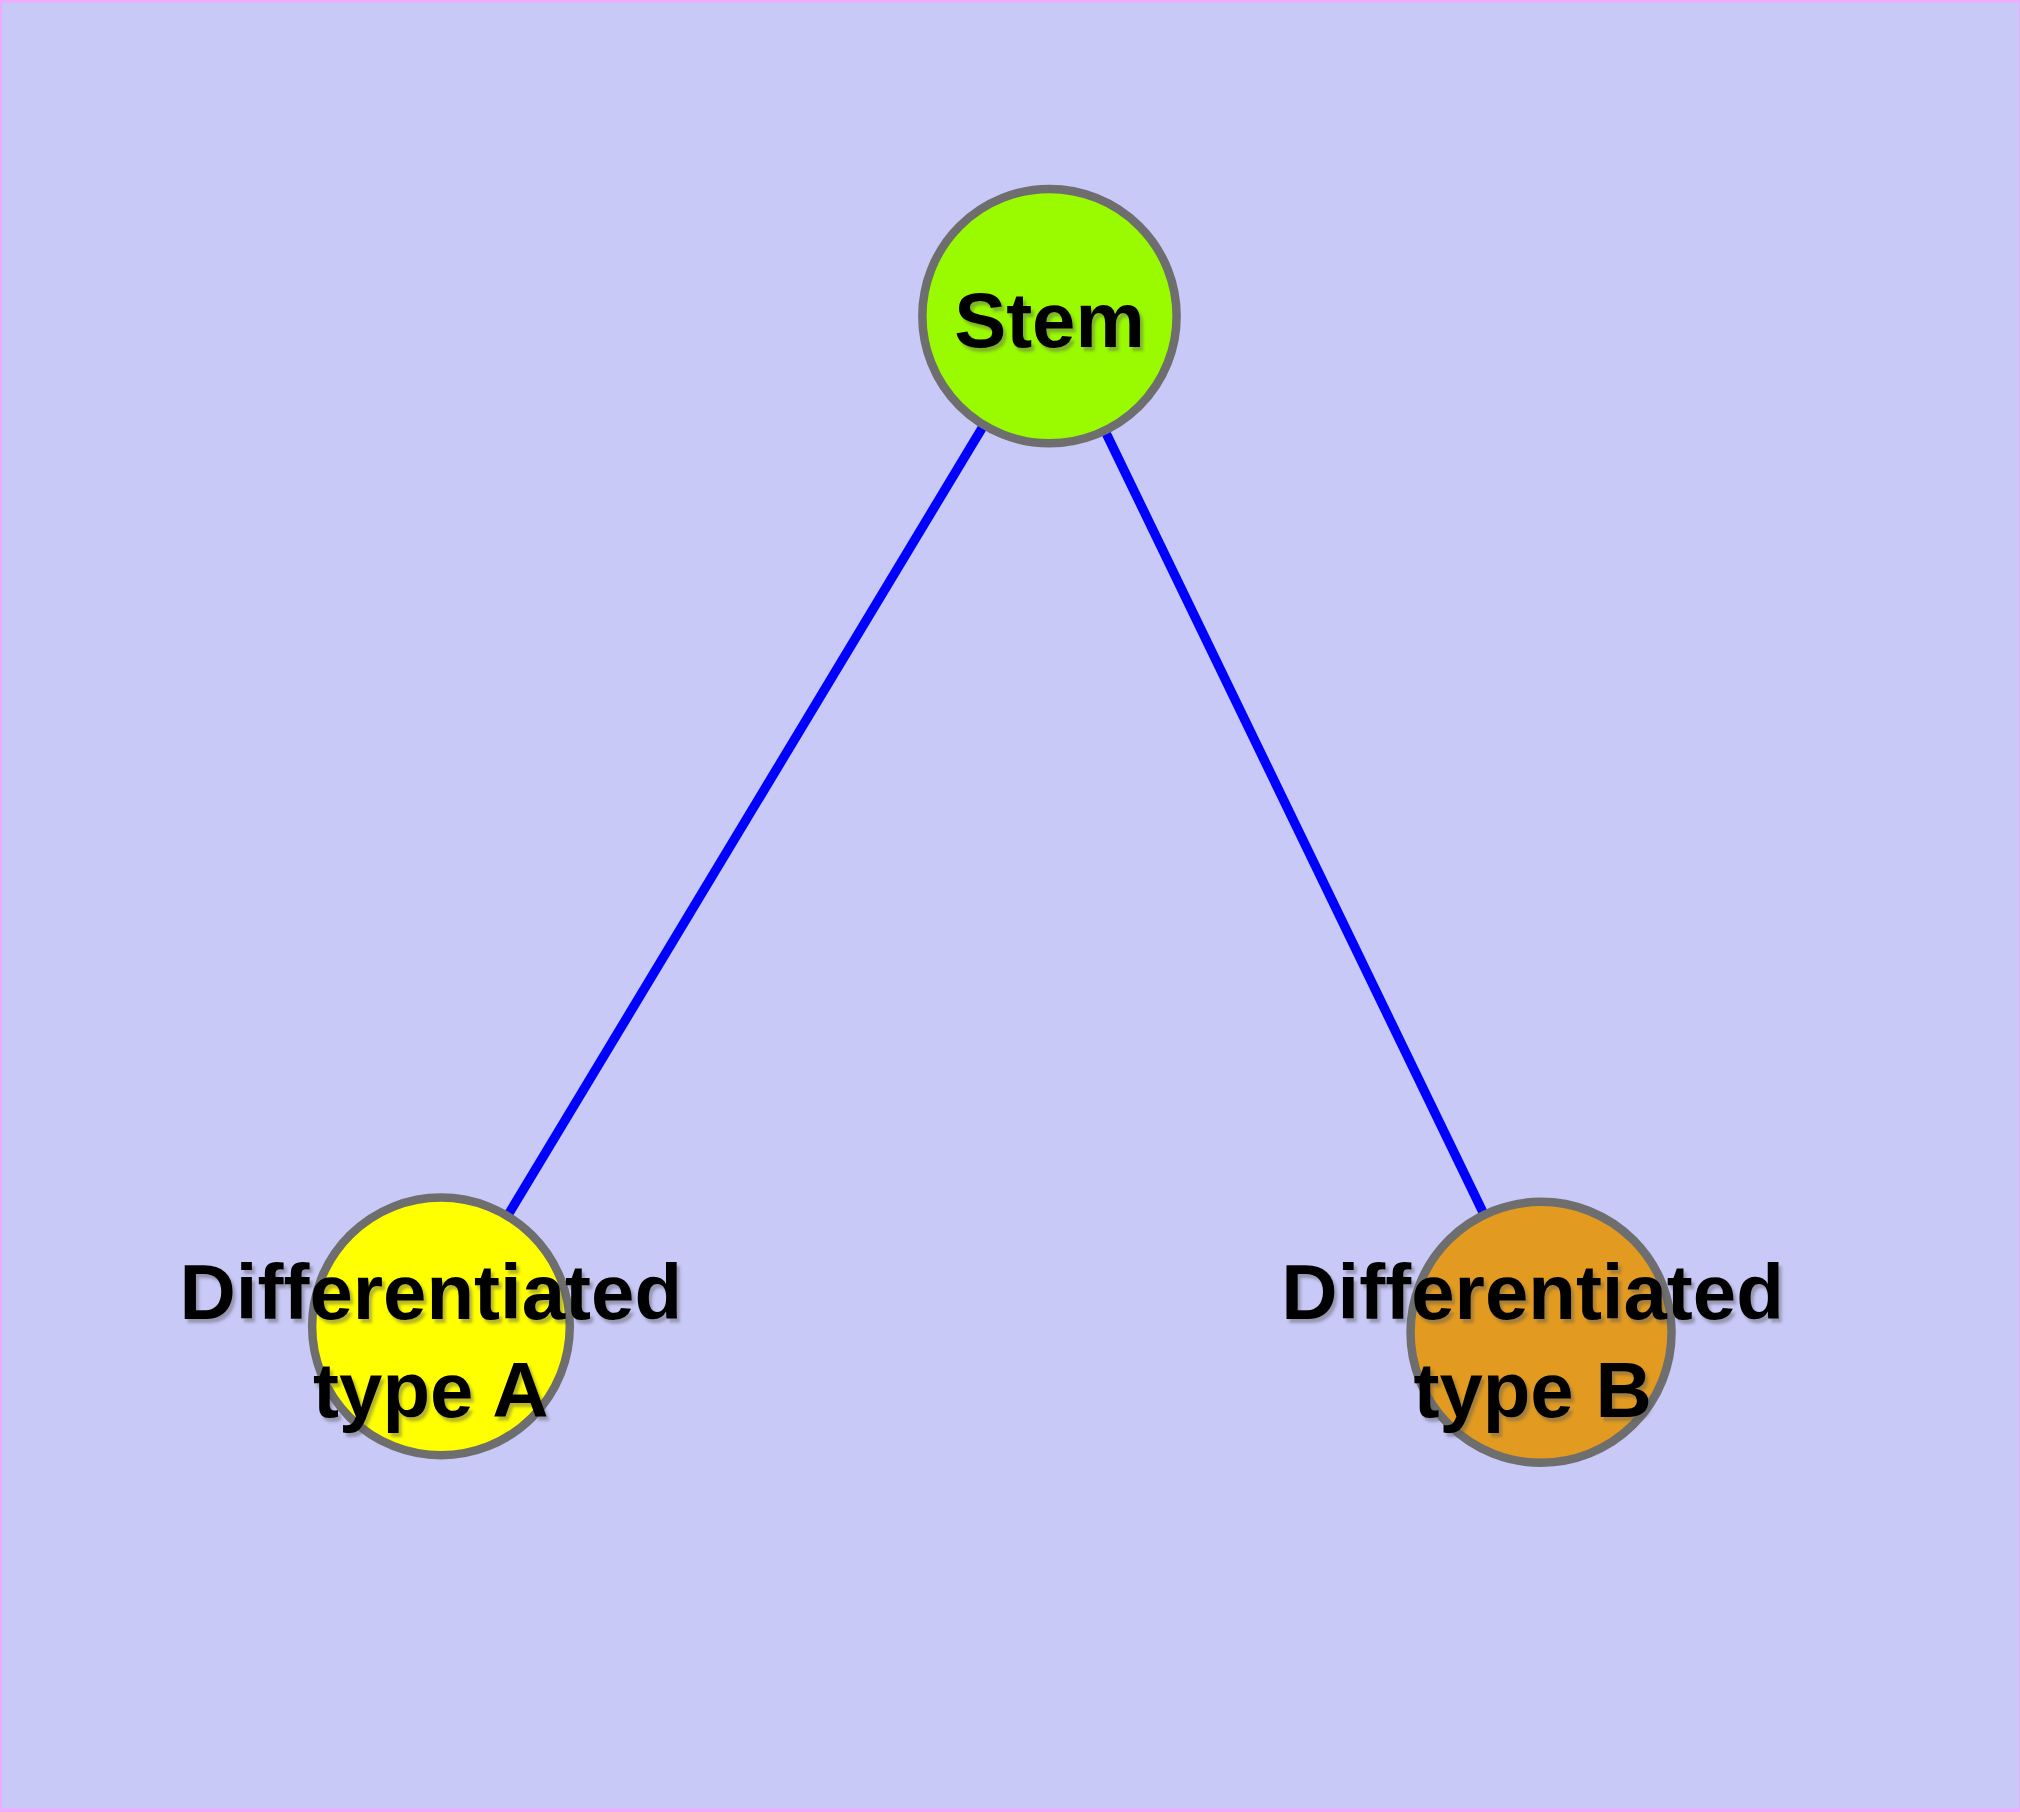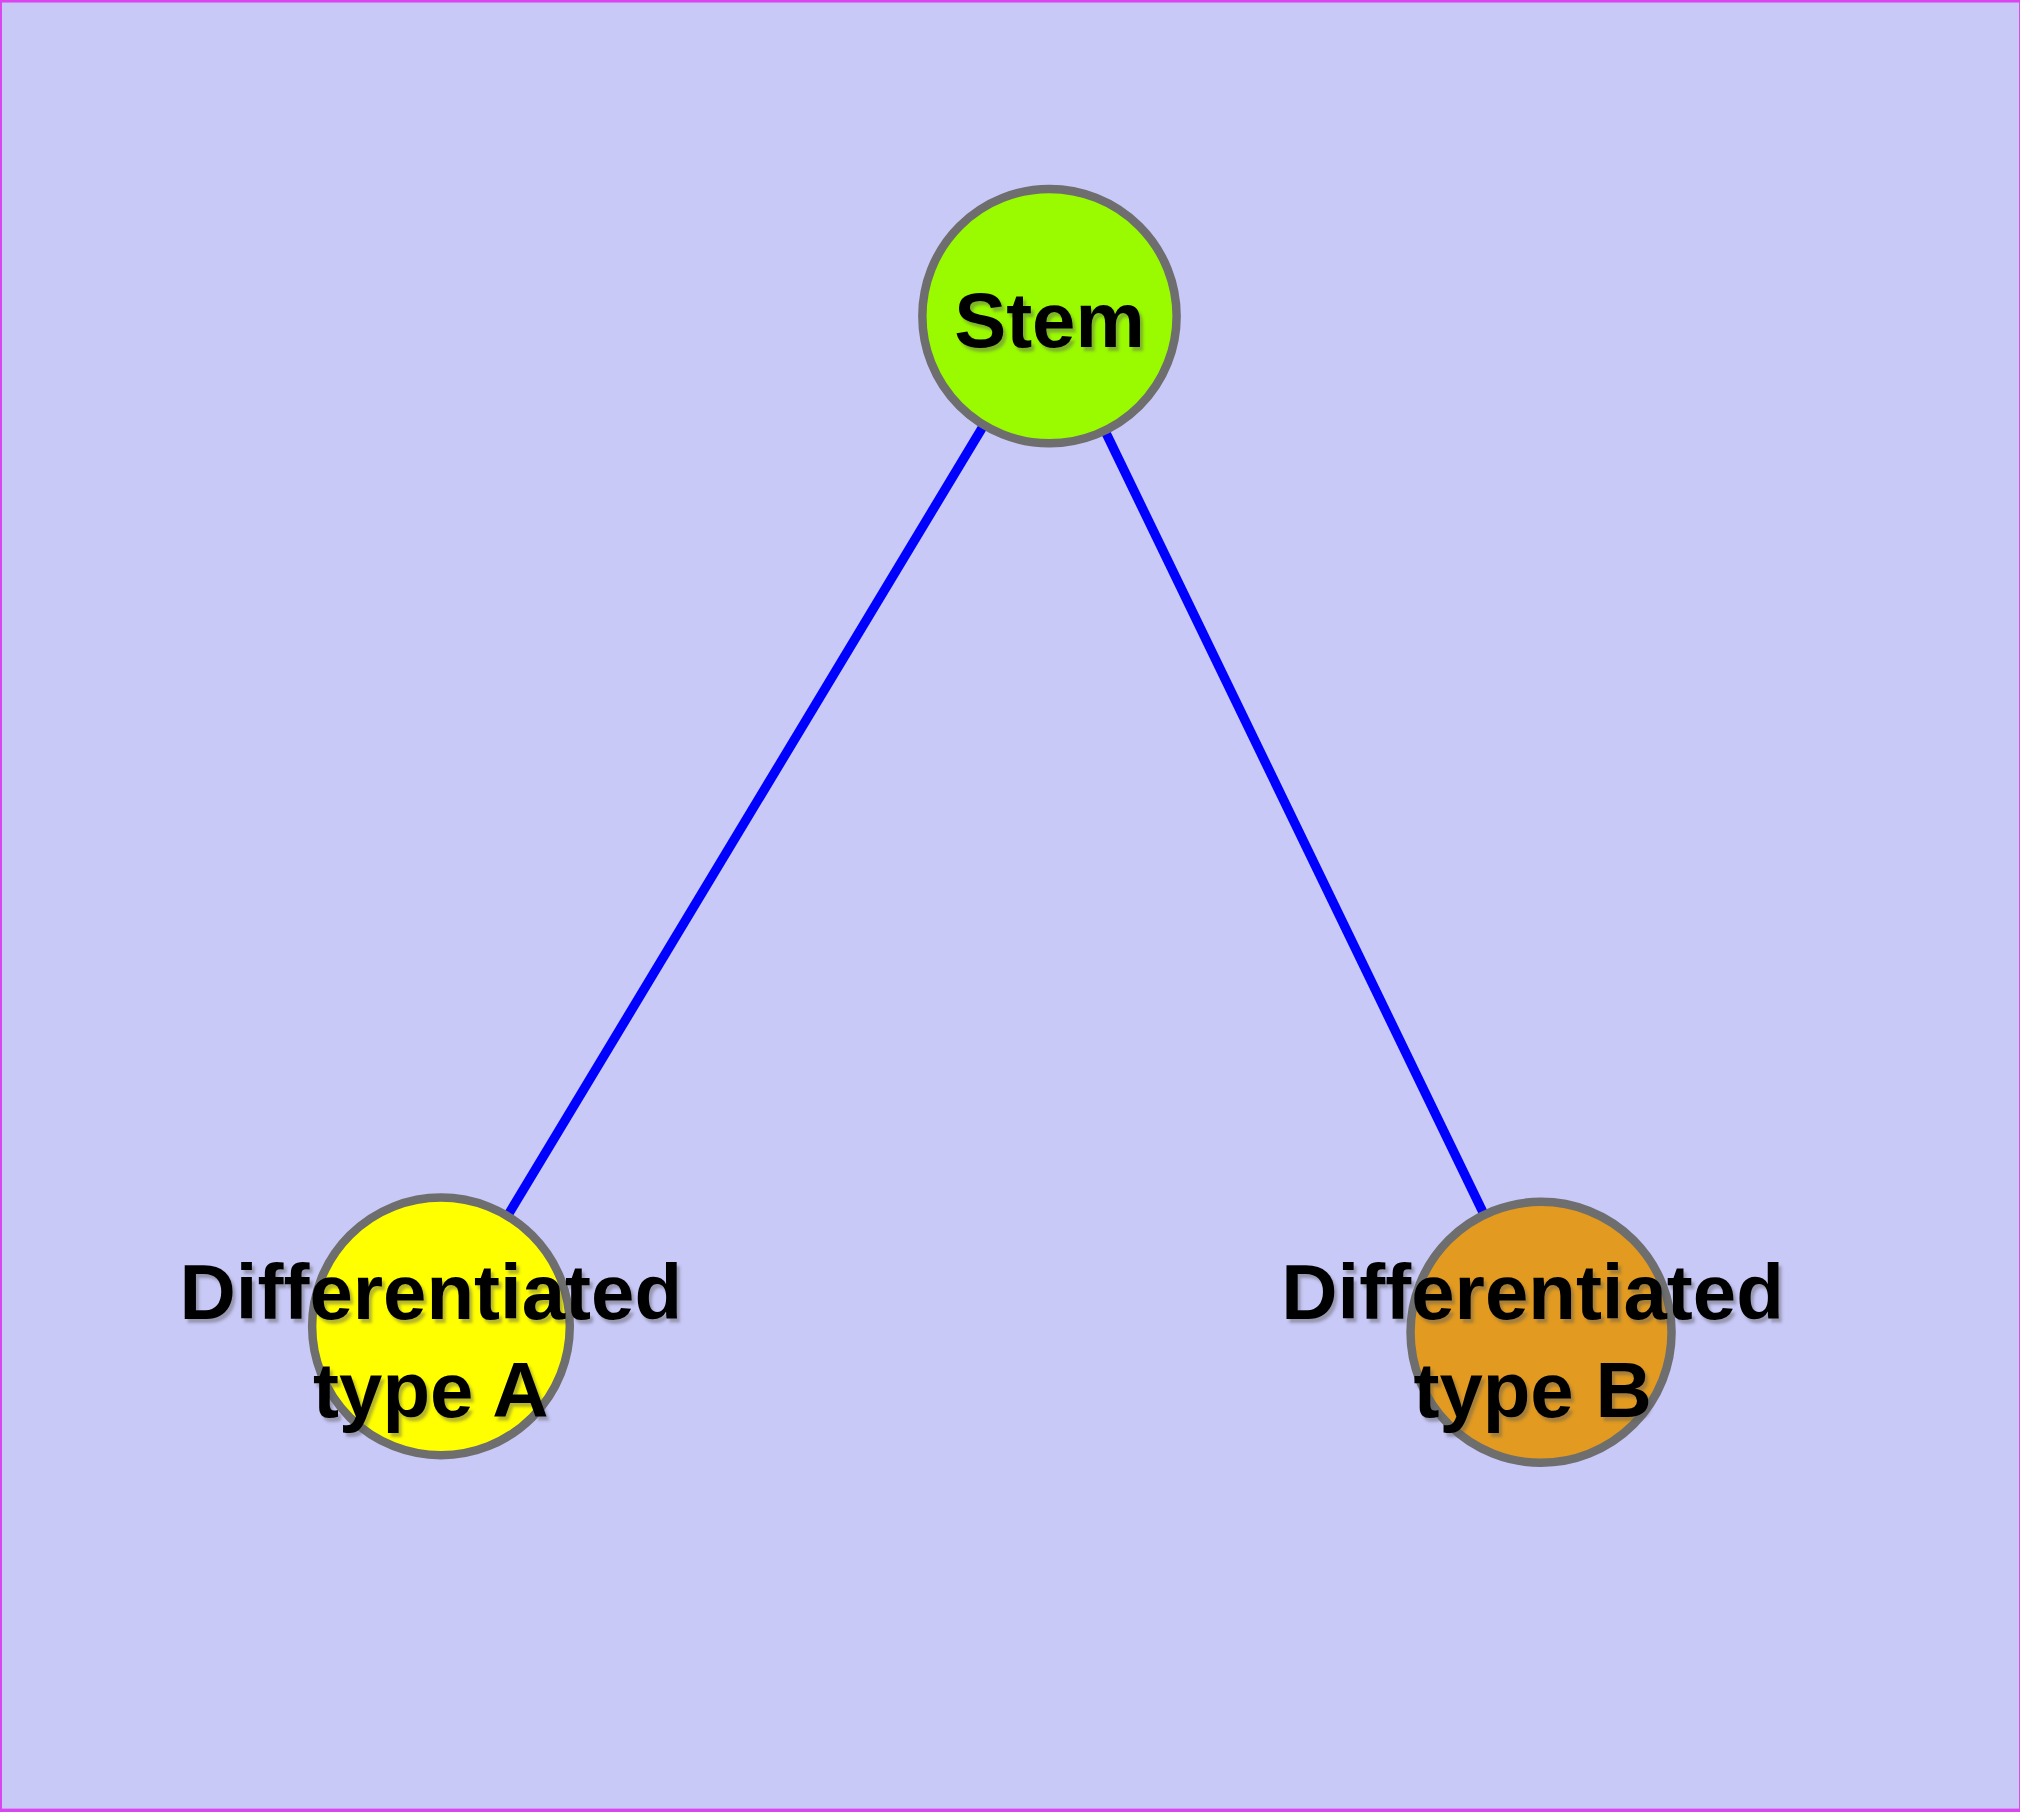--- a/index.html
+++ b/index.html
@@ -9,21 +9,21 @@
     height: 1812px;
     background: #ffffff;
     overflow: hidden;
     font-family: "Liberation Sans", sans-serif;
   }
   .stage {
     position: absolute;
     left: 0; top: 0;
     width: 2021px;
     height: 1812px;
-    background: #d946ef; 
+    background: #f0abfc; 
   }
   .plot-svg {
     position: absolute;
     left: 0; top: 0;
     width: 2021px;
     height: 1812px;
     display: block;
   }
   .node-label {
     font-family: "Liberation Sans", sans-serif;

